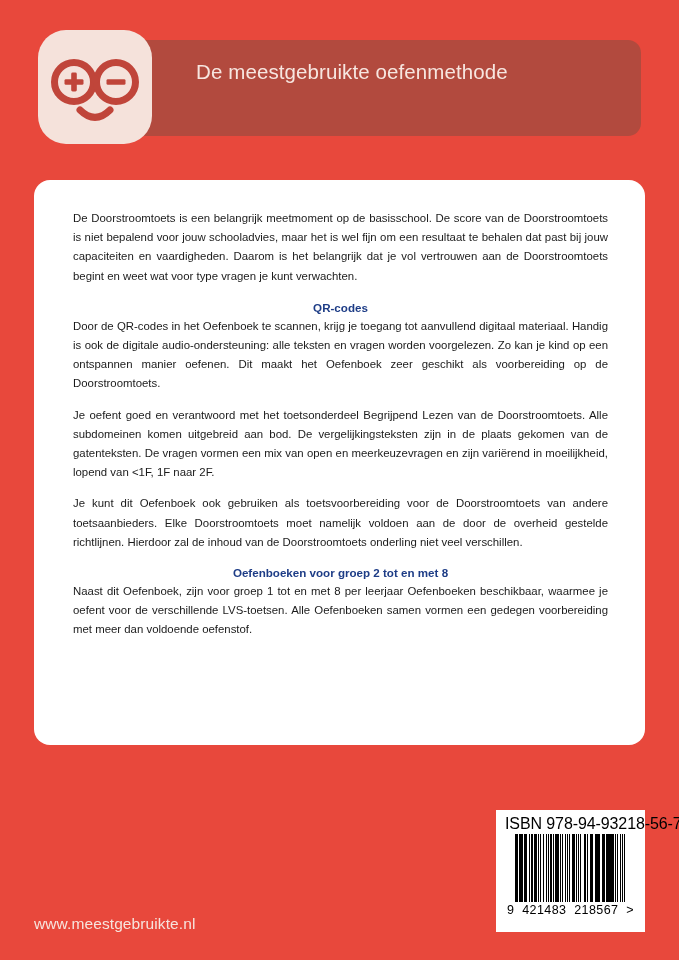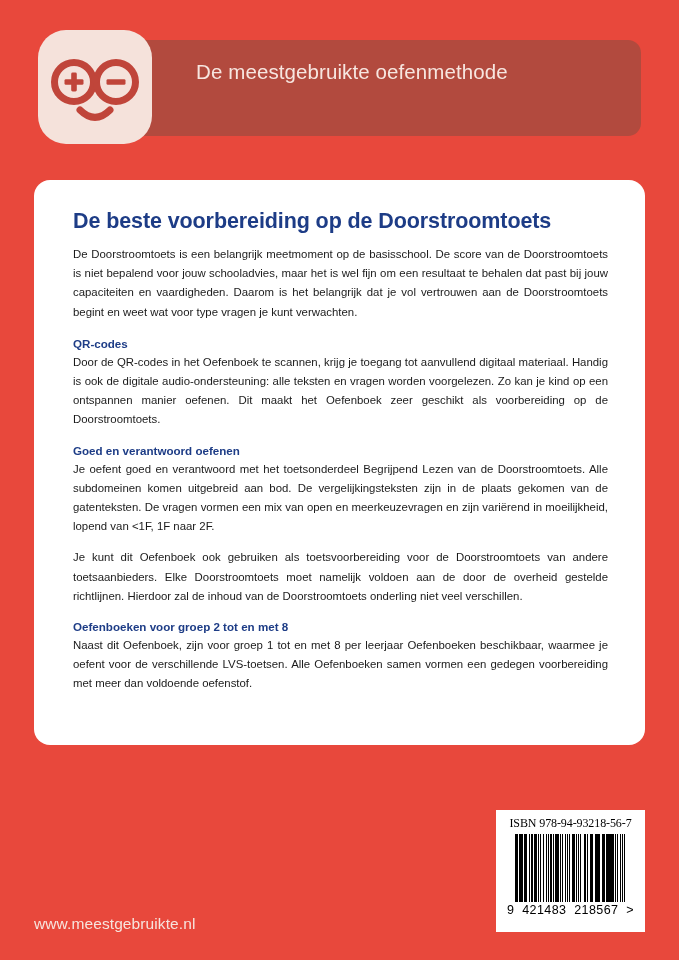--- a/index.html
+++ b/index.html
@@ -97,20 +97,21 @@
 
   .section { margin-bottom: 12px; }
   .section:last-child { margin-bottom: 0; }
 
   .section-heading {
     color: #1d3c86;
     font-size: 11.6px;
     font-weight: bold;
     line-height: 17px;
     margin-bottom: 1px;
+    text-align: center;
   }
 
   .section-body {
     color: #1a1a1a;
     font-size: 11.4px;
     line-height: 19.2px;
     text-align: justify;
   }
 
   
@@ -120,24 +121,24 @@
     top: 810px;
     width: 149px;
     height: 122px;
     background: #ffffff;
     padding: 7px 9px 4px 9px;
   }
 
   .isbn-text {
     text-align: center;
     color: #000;
-    font-size: 12px;
+    font-size: 16px;
     letter-spacing: -0.1px;
     line-height: 13px;
-    font-family: Liberation Serif, serif;
+    font-family: Liberation Sans, sans-serif;
     white-space: nowrap;
   }
 
   .barcode-bars {
     margin-top: 4px;
     height: 68px;
     display: flex;
     align-items: stretch;
     justify-content: center;
     gap: 0;
@@ -194,31 +195,29 @@
 
   <div class="header-text">
     <span class="line">De meestgebruikte oefenmethode</span>
   </div>
 
 </div>
 
 <div class="card">
   <div class="card-inner">
 
-    <div class="title">De beste voorbereiding op de Doorstroomtoets</div>
 
     <div class="intro">De Doorstroomtoets is een belangrijk meetmoment op de basisschool. De score van  de Doorstroomtoets is niet bepalend voor jouw schooladvies, maar het is wel fijn om een resultaat te behalen dat past bij jouw capaciteiten en vaardigheden. Daarom is het belangrijk dat je vol vertrouwen aan de Doorstroomtoets begint en weet wat voor type vragen je kunt verwachten.</div>
 
     <div class="section">
       <div class="section-heading">QR-codes</div>
       <div class="section-body">Door de QR-codes in het Oefenboek te scannen, krijg je toegang tot aanvullend digitaal materiaal. Handig is ook de digitale audio-ondersteuning: alle teksten en vragen worden voorgelezen. Zo kan je kind op een ontspannen manier oefenen. Dit maakt het Oefenboek zeer geschikt als voorbereiding op de Doorstroomtoets.</div>
     </div>
 
     <div class="section">
-      <div class="section-heading">Goed en verantwoord oefenen</div>
       <div class="section-body">Je oefent goed en verantwoord met het toetsonderdeel Begrijpend Lezen van de Doorstroomtoets. Alle subdomeinen komen uitgebreid aan bod. De vergelijkingsteksten zijn in de plaats gekomen van de gatenteksten. De vragen vormen een mix van open en meerkeuzevragen en zijn variërend in moeilijkheid, lopend van &lt;1F, 1F naar 2F.</div>
     </div>
 
     <div class="section">
       <div class="section-body">Je kunt dit Oefenboek ook gebruiken als toetsvoorbereiding voor de Doorstroomtoets van andere toetsaanbieders. Elke Doorstroomtoets moet namelijk voldoen aan de door de overheid gestelde richtlijnen. Hierdoor zal de inhoud van de Doorstroomtoets onderling niet veel verschillen.</div>
     </div>
 
     <div class="section">
       <div class="section-heading">Oefenboeken voor groep 2 tot en met 8</div>
       <div class="section-body">Naast dit Oefenboek, zijn voor groep 1 tot en met 8 per leerjaar Oefenboeken beschikbaar, waarmee je oefent voor de verschillende LVS-toetsen.  Alle Oefenboeken samen vormen een gedegen voorbereiding met meer dan voldoende oefenstof.</div>

